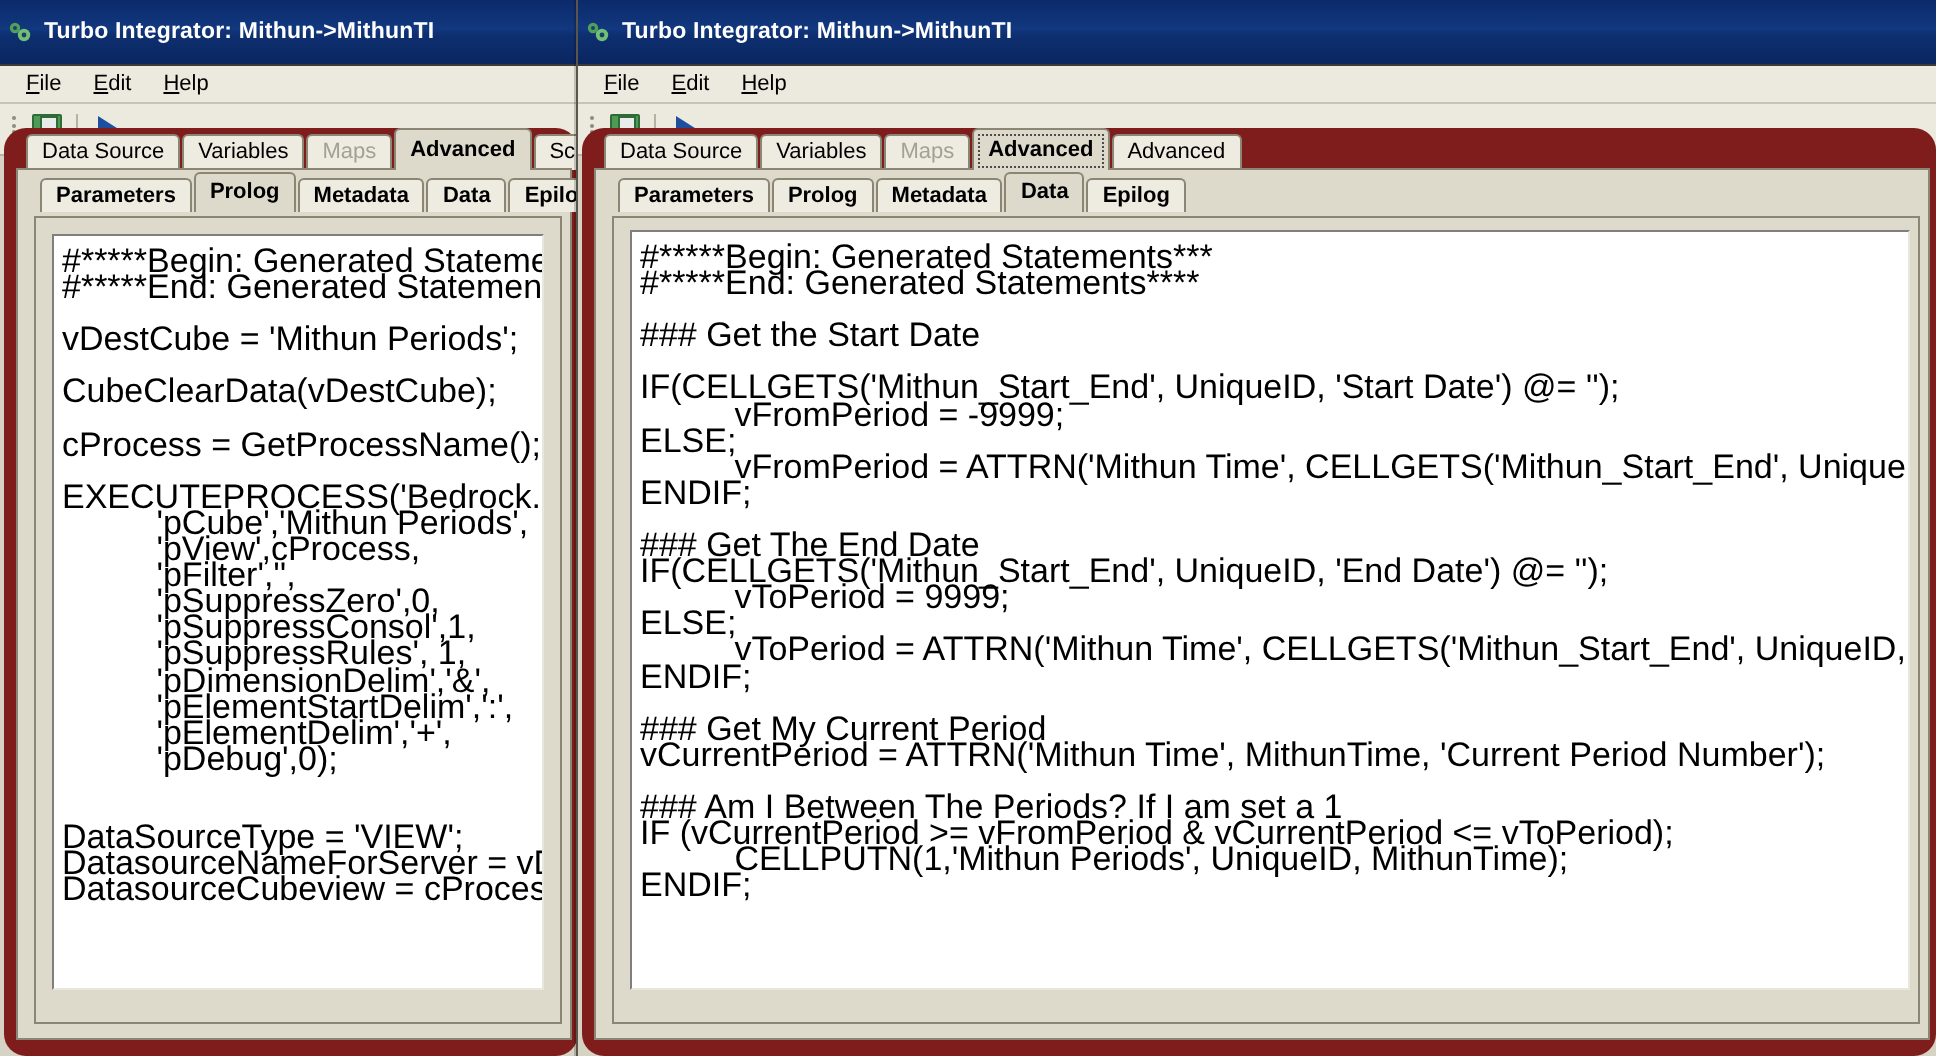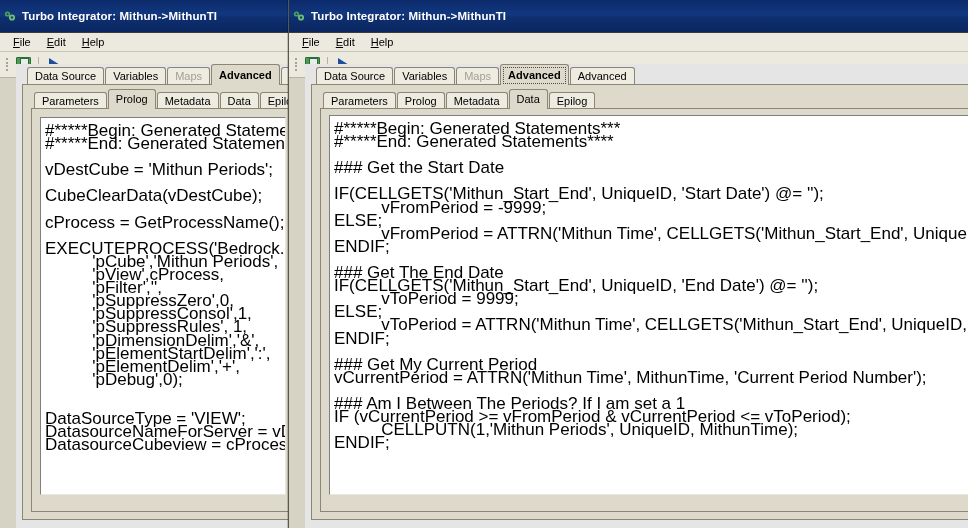--- a/index.html
+++ b/index.html
@@ -47,21 +47,21 @@
   .tb-btn{width:22px;height:20px;display:flex;align-items:center;justify-content:center;}
   .tb-sep{width:1px;height:15px;background:#b7b1a1;margin:0 4px;}
 
   
   .floppy{width:15px;height:15px;position:relative;}
   .floppy .body{position:absolute;inset:0;background:#4e9b56;border:1px solid #2f6b38;border-radius:1px;}
   .floppy .shutter{position:absolute;left:4px;top:1px;width:7px;height:5px;background:#e8ecea;border:1px solid #2f6b38;}
   .floppy .label{position:absolute;left:2.5px;bottom:1px;width:10px;height:5px;background:#eef2ef;border:1px solid #2f6b38;}
   .play{width:0;height:0;border-left:11px solid #1d4f9e;border-top:7px solid transparent;border-bottom:7px solid transparent;}
 
-  .client{position:absolute;left:16px;right:0;background:#e5e5e5;}
+  .client{position:absolute;left:2px;right:0;background:#7f1d1d;border-radius:11px;}
 
   
   .tabstrip{position:relative;height:21px;display:flex;align-items:flex-end;padding-left:11px;}
   .tab{
     height:18px;line-height:17px;padding:0 7px;margin-right:1px;
     background:#eeebe1;border:1px solid #8b8573;border-bottom:none;
     border-radius:3px 3px 0 0;font-size:11px;color:#000;white-space:nowrap;
     box-sizing:border-box;position:relative;
   }
   .tab.selected{
@@ -72,21 +72,21 @@
   .tab.focused .focusring{
     position:absolute;left:2px;right:2px;top:2px;bottom:1px;
     border:1px dotted #4a4a4a;pointer-events:none;
   }
   .tabbody{
     border:1px solid #8b8573;background:#ddd9cb;margin:0 0 0 6px;
     position:relative;top:-1px;box-sizing:border-box;
   }
 
   
-  .inner-tabstrip{height:20px;display:flex;align-items:flex-end;padding-left:11px;padding-top:4px;}
+  .inner-tabstrip{height:20px;display:flex;padding-left:11px;padding-top:4px;font-weight:bold;}
   .inner-tab{
     height:17px;line-height:16px;padding:0 7px;margin-right:1px;
     background:#eeebe1;border:1px solid #8b8573;border-bottom:none;
     border-radius:3px 3px 0 0;font-size:11px;white-space:nowrap;box-sizing:border-box;
   }
   .inner-tab.selected{height:20px;line-height:19px;background:#ddd9cb;margin-top:-3px;z-index:3;}
   .inner-tabbody{border:1px solid #8b8573;border-top:1px solid #8b8573;background:#ddd9cb;position:relative;top:-1px;}
   .editor{
     background:#ffffff;
     border-top:1px solid #7f7f7f;border-left:1px solid #7f7f7f;

